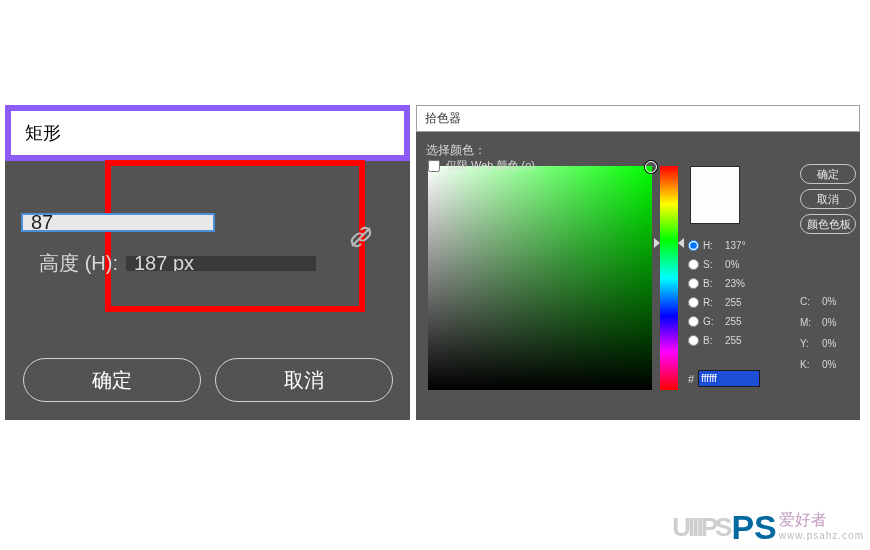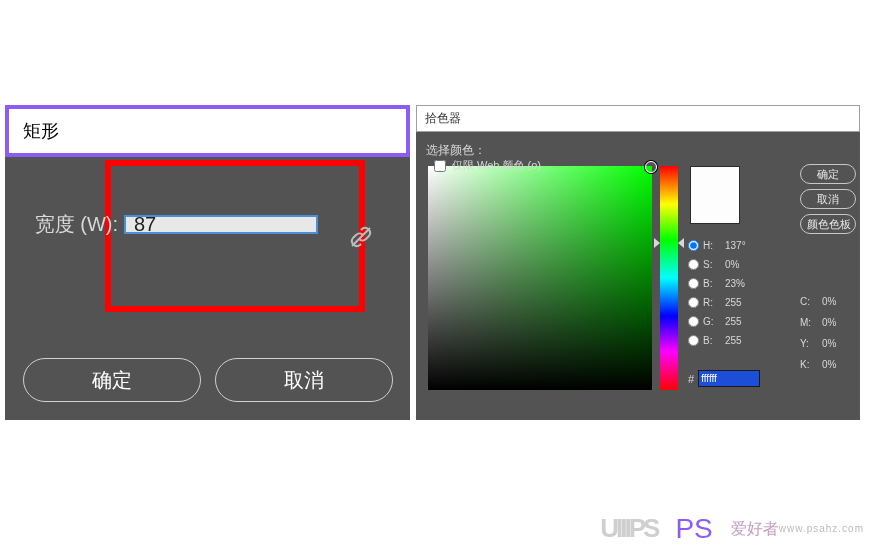--- a/index.html
+++ b/index.html
@@ -1,20 +1,20 @@
 <!DOCTYPE html>
 <html><head>
 <meta charset="utf-8">
 <style>
   body{margin:0;background:#fff;font-family:"Microsoft YaHei","SimSun",sans-serif;font-size:12px;-webkit-font-smoothing:antialiased}
   .stage{position:relative;width:870px;height:550px;background:#fff}
   .row{position:absolute;left:5px;top:105px;display:flex;gap:6px}
   .panel{background:#535353;color:#d8d8d8;position:relative}
   .rect-panel{width:405px;height:315px}
-  .rect-title{background:#fff;color:#000;font-size:18px;padding:10px 14px;font-weight:400;border:4px solid #8b5cf6}
+  .rect-title{background:#fff;color:#000;font-size:18px;padding:10px 14px;font-weight:400;border:6px solid #8b5cf6}
   .rect-body{padding:30px 18px 20px 18px}
   .red-box{border:6px solid #ff0000;padding:10px 14px;display:inline-block;position:absolute;left:100px;top:55px;width:220px;height:120px;box-sizing:content-box}
   .field-row{display:flex;align-items:center;margin-bottom:20px}
   .fld-label{width:95px;font-size:20px;color:#d8d8d8;text-align:right;padding-right:8px;position:relative;z-index:3}
   .fld-input{width:190px;height:15px;font-size:20px;padding:2px 8px;border:none;box-sizing:border-box;position:relative;z-index:3}
   .inp1{background:#e8e8e8;color:#222;outline:2px solid #4a90d9}
   .inp2{background:#3a3a3a;color:#d8d8d8}
   .link-icon{position:absolute;left:344px;top:120px;color:#bcbcbc}
   .btn-row{position:absolute;left:18px;bottom:18px;width:370px;display:flex;gap:14px}
   .pill-btn{flex:1;height:44px;border-radius:22px;border:1px solid #d0d0d0;background:transparent;color:#fff;font-size:20px;cursor:pointer}
@@ -37,41 +37,44 @@
   .mode-rows{position:absolute;left:272px;top:104px;width:110px}
   .mode-row{display:flex;align-items:center;height:18px;gap:4px;margin-bottom:1px}
   .mode-row input[type=radio]{margin:0;width:11px;height:11px}
   .mode-row .ml{font-size:10px;width:18px}
   .mode-row .mv{font-size:10px;color:#d8d8d8}
   .cmyk{position:absolute;left:384px;top:160px;width:56px}
   .cmyk .mode-row{margin-bottom:3px}
   .hex-row{position:absolute;left:272px;top:238px;display:flex;align-items:center;gap:4px}
   .hex-input{width:56px;height:15px;font-size:10px;background:#1d4ed8;color:#fff;border:1px solid #1a1a1a;padding:0 2px}
   .hash{font-size:11px}
-  .webonly{position:absolute;left:18px;bottom:10px;display:flex;align-items:center;gap:6px;font-size:11px}
+  .webonly{position:absolute;left:12px;bottom:10px;display:flex;align-items:center;gap:6px;font-size:11px}
   .webonly input{width:12px;height:12px;margin:0}
-  .watermark{position:absolute;right:6px;bottom:6px;display:flex;align-items:center;gap:18px}
+  .watermark{position:absolute;right:6px;bottom:6px;display:flex;align-items:flex-start;gap:2px}
   .wm-logo{font-family:Arial;font-weight:bold;font-size:26px;color:#cfcfcf;letter-spacing:-3px}
-  .wm-ps{font-family:Arial;font-weight:normal;font-size:28px;color:#8b5cf6;line-height:30px}
-  .wm-txt{display:flex;flex-direction:row;font-size:16px;color:#c5a0c5;line-height:16px}
+  .wm-ps{font-family:Arial;font-weight:bold;font-size:34px;color:#0369a1;line-height:30px}
+  .wm-txt{display:flex;flex-direction:column;font-size:16px;color:#c5a0c5;line-height:16px}
   .wm-url{font-size:10px;color:#bbb;letter-spacing:1px}
 </style>
 </head>
 <body>
 
 <div class="stage">
   <div class="row">
 
     <div class="panel rect-panel">
       <div class="rect-title">矩形</div>
       <div class="rect-body">
         <div class="red-box"></div>
         <div class="field-row" style="margin-top:24px">
-          <div class="fld-label">宽度 (W):</div>
           <input class="fld-input inp1" value="87" style="">
+        </div>
+        <div class="field-row">
+          <div class="fld-label">高度 (H):</div>
+          <input class="fld-input inp2" value="187 px" style="">
         </div>
         <span class="link-icon">
           <svg width="24" height="24" viewBox="0 0 24 24" fill="none" stroke="#bcbcbc" stroke-width="2">
               <path d="M10 14a5 5 0 0 0 7 0l3-3a5 5 0 0 0-7-7l-1 1"></path>
               <path d="M14 10a5 5 0 0 0-7 0l-3 3a5 5 0 0 0 7 7l1-1"></path>
               <line x1="3" y1="21" x2="21" y2="3"></line>
             </svg>
         </span>
         <div class="btn-row">
           <button class="pill-btn">确定</button>

